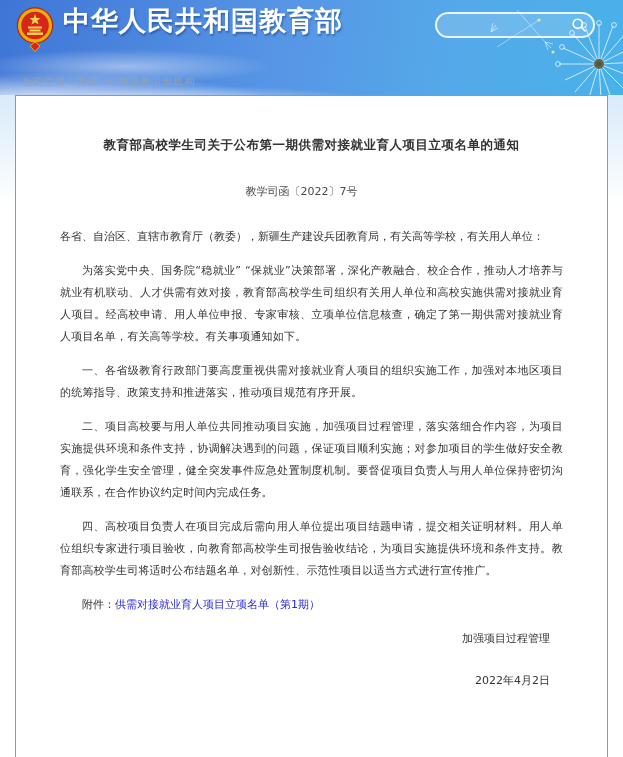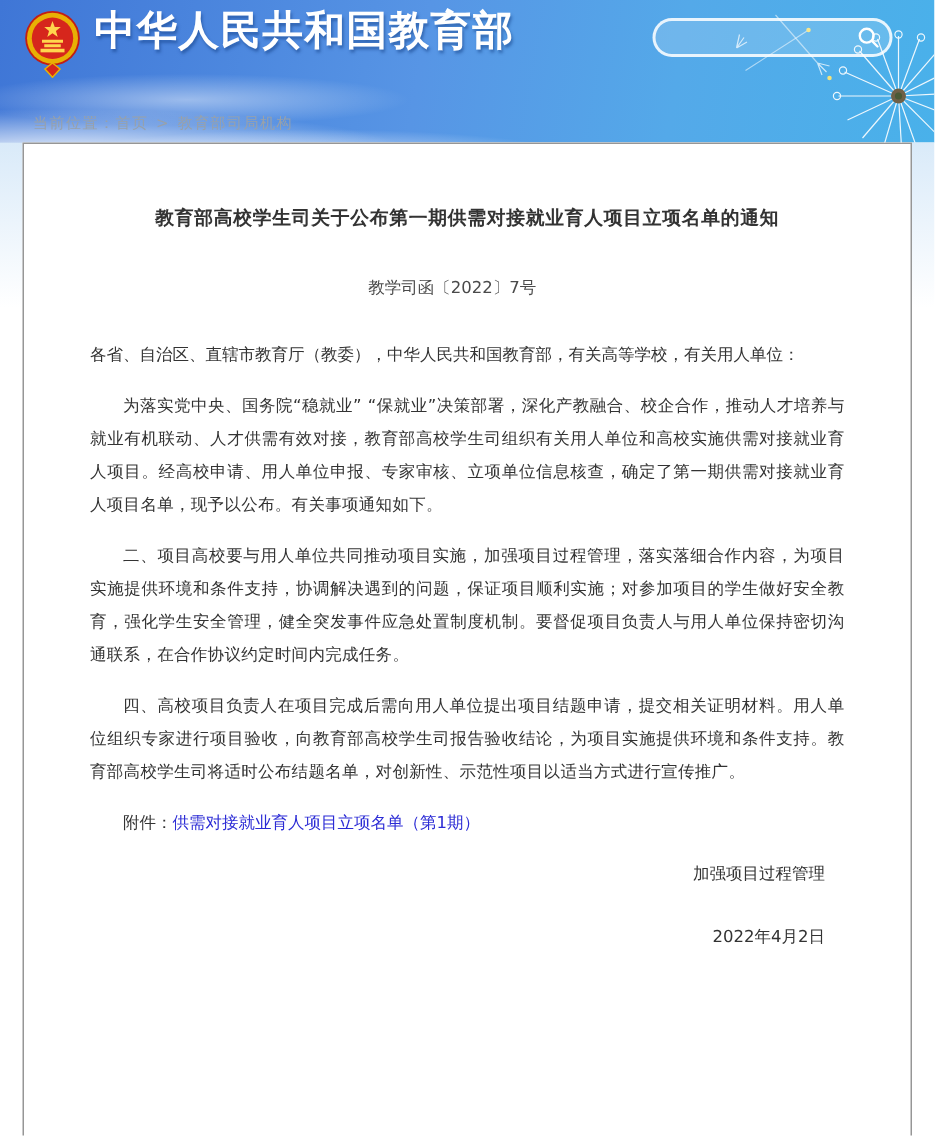--- a/index.html
+++ b/index.html
@@ -126,22 +126,23 @@
 
   <nav class="breadcrumb">
     <span>当前位置：</span><a>首页</a><span class="crumb-sep">&gt;</span><a>教育部司局机构</a>
   </nav>
 </header>
 
 <main class="content-wrap">
   <article class="doc-box">
     <h1 class="doc-title">教育部高校学生司关于公布第一期供需对接就业育人项目立项名单的通知</h1>
     <div class="doc-number">教学司函〔2022〕7号</div>
-    <p class="salutation">各省、自治区、直辖市教育厅（教委），中华人民共和国教育部，有关高等学校，有关用人单位：</p>
-    <p class="para">为落实党中央、国务院“稳就业” “保就业”决策部署，深化产教融合、校企合作，推动人才培养与就业有机联动、人才供需有效对接，教育部高校学生司组织有关用人单位和高校实施供需对接就业育人项目。经高校申请、用人单位申报、专家审核、立项单位信息核查，确定了第一期供需对接就业育人项目名单，现予以公布。有关事项通知如下。</p>
+    <p class="salutation">各省、自治区、直辖市教育厅（教委），新疆生产建设兵团教育局，有关高等学校，有关用人单位：</p>
+    <p class="para">为落实党中央、国务院“稳就业” “保就业”决策部署，深化产教融合、校企合作，推动人才培养与就业有机联动、人才供需有效对接，教育部高校学生司组织有关用人单位和高校实施供需对接就业育人项目。经高校申请、用人单位申报、专家审核、立项单位信息核查，确定了第一期供需对接就业育人项目名单，有关高等学校。有关事项通知如下。</p>
+    <p class="para">一、各省级教育行政部门要高度重视供需对接就业育人项目的组织实施工作，加强对本地区项目的统筹指导、政策支持和推进落实，推动项目规范有序开展。</p>
     <p class="para">二、项目高校要与用人单位共同推动项目实施，加强项目过程管理，落实落细合作内容，为项目实施提供环境和条件支持，协调解决遇到的问题，保证项目顺利实施；对参加项目的学生做好安全教育，强化学生安全管理，健全突发事件应急处置制度机制。要督促项目负责人与用人单位保持密切沟通联系，在合作协议约定时间内完成任务。</p>
     <p class="para">四、高校项目负责人在项目完成后需向用人单位提出项目结题申请，提交相关证明材料。用人单位组织专家进行项目验收，向教育部高校学生司报告验收结论，为项目实施提供环境和条件支持。教育部高校学生司将适时公布结题名单，对创新性、示范性项目以适当方式进行宣传推广。</p>
     <p class="attachment">
       <span>附件：</span><a class="attachment-link">供需对接就业育人项目立项名单（第1期）</a>
     </p>
     <div class="sign-block">
       <div class="signature">加强项目过程管理</div>
       <div class="doc-date">2022年4月2日</div>
     </div>
   </article>

